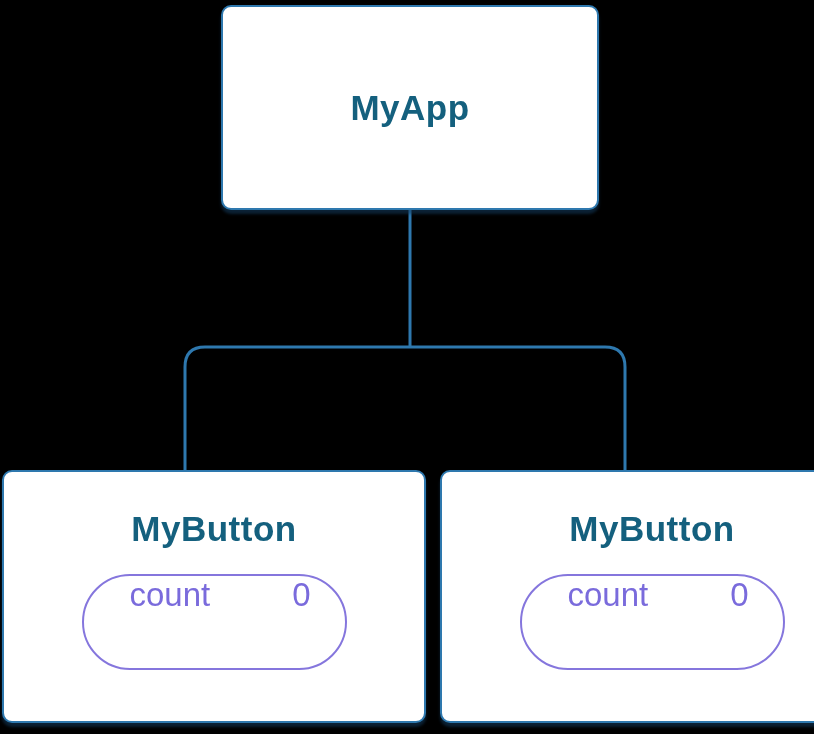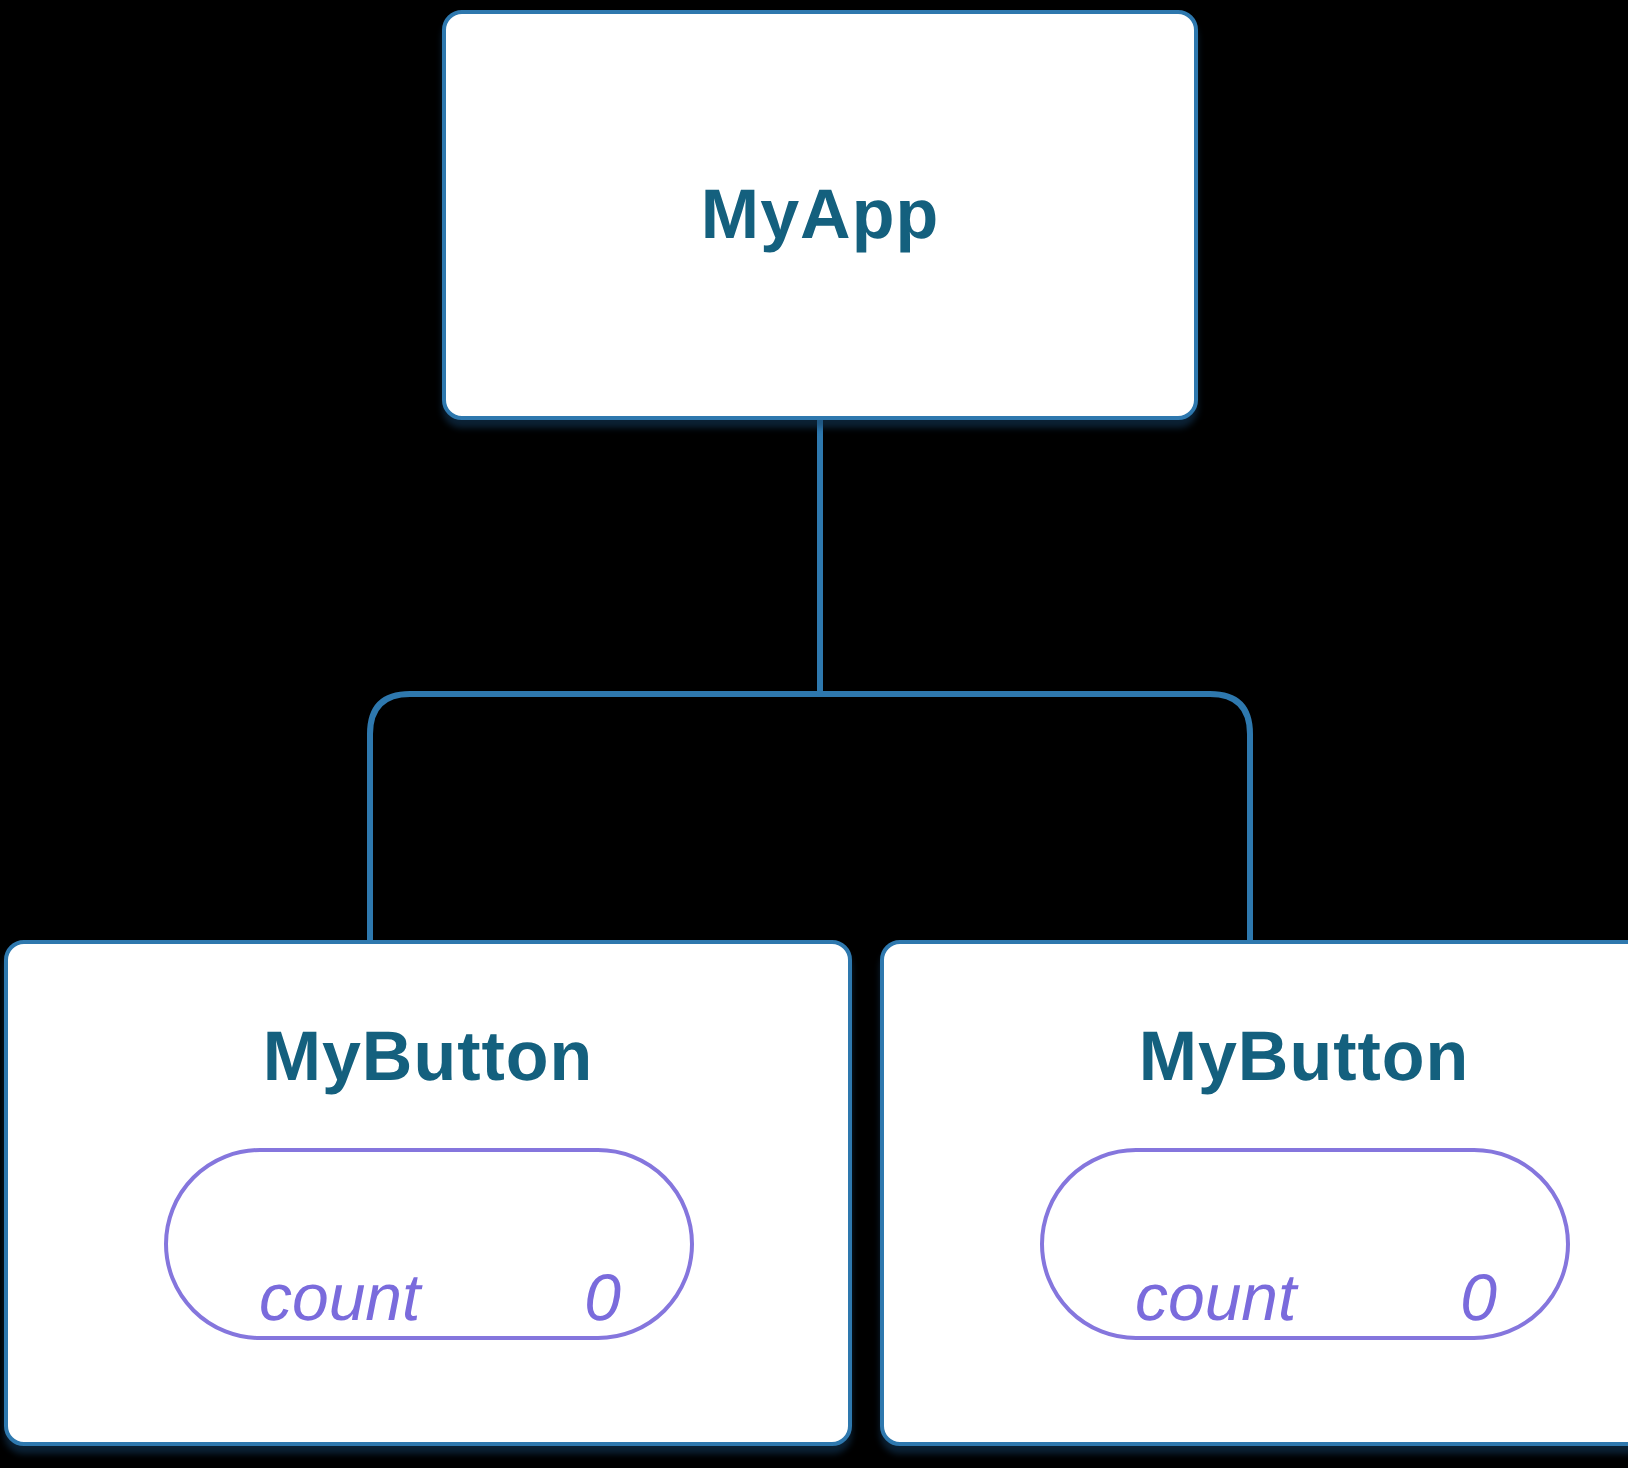--- a/index.html
+++ b/index.html
@@ -59,24 +59,23 @@
     letter-spacing: 0.5px;
     line-height: 1.2;
   }
   .state-pill {
     width: 265px;
     height: 96px;
     border: 2px solid #8576dd;
     border-radius: 60px;
     box-sizing: border-box;
     display: flex;
-    align-items: flex-end;
+    align-items: flex-start;
     overflow: hidden;
     background: #ffffff;
-    font-style: italic;
   }
   .state-key {
     flex: 2;
     display: flex;
     align-items: center;
     justify-content: center;
     color: #7a6bdc;
     font-size: 33px;
   }
   .state-divider {

